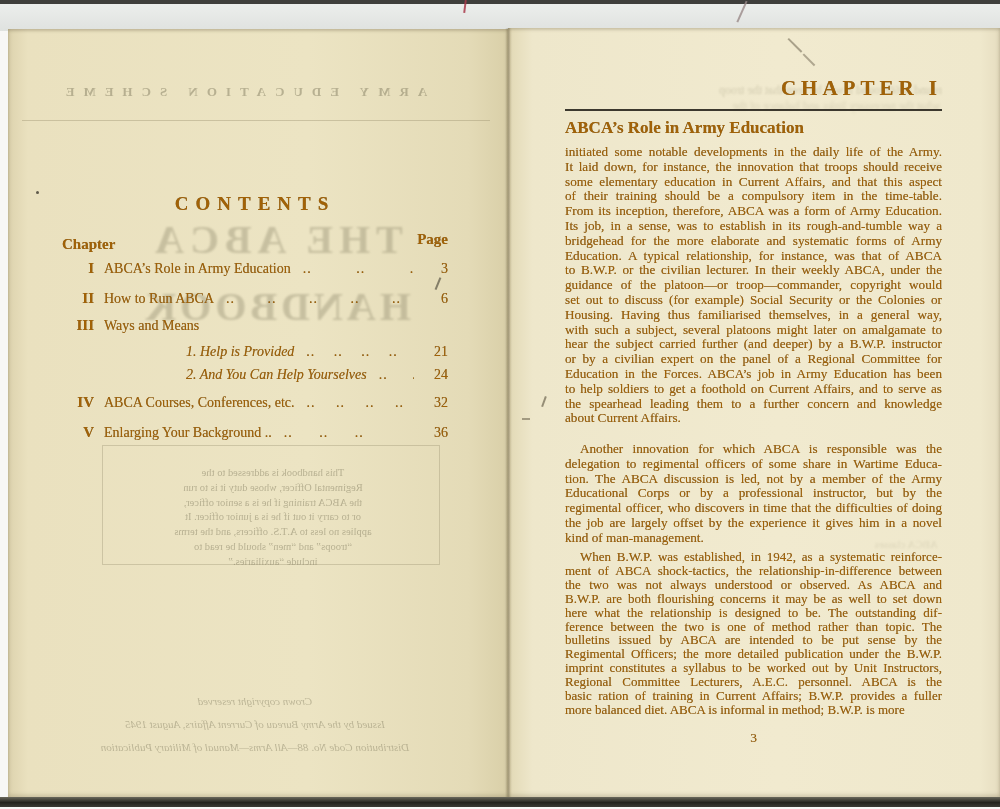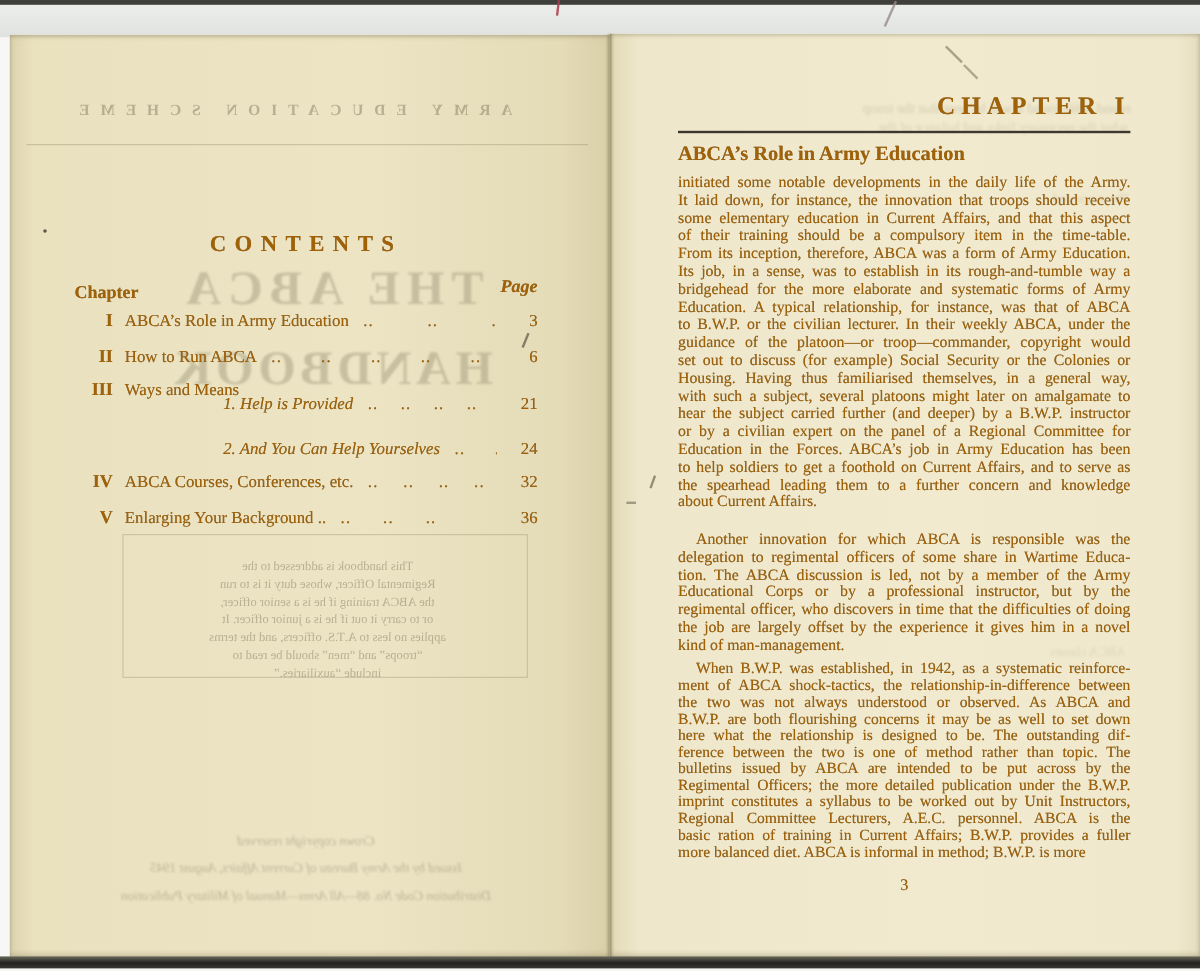--- a/index.html
+++ b/index.html
@@ -54,41 +54,41 @@
 <div class="abs crease"></div>
 <div class="abs bottomstrip"></div>
 
 <div class="abs ghost mir" style="left:28px;top:84px;width:428px;text-align:center;font-weight:bold;font-size:13px;letter-spacing:9px;opacity:.55;filter:blur(.5px);">ARMY EDUCATION SCHEME</div>
 <div class="abs" style="left:22px;top:120px;width:468px;height:1px;background:rgba(150,140,105,.38);"></div>
 <div class="abs ghost mir" style="left:100px;top:216px;width:352px;text-align:center;font-weight:bold;font-size:40px;letter-spacing:6px;opacity:.38;filter:blur(1px);">THE ABCA</div>
 <div class="abs ghost mir" style="left:100px;top:283px;width:352px;text-align:center;font-weight:bold;font-size:40px;letter-spacing:4px;opacity:.38;filter:blur(1px);">HANDBOOK</div>
 
 <div class="abs ink" style="left:60px;top:193px;width:390px;text-align:center;font-weight:bold;font-size:19px;letter-spacing:7px;">CONTENTS</div>
 <div class="abs ink" style="left:62px;top:236px;font-weight:bold;font-size:15px;">Chapter</div>
-<div class="abs ink" style="left:412px;top:231px;width:36px;text-align:right;font-weight:bold;font-size:15px;font-style:italic;">Page</div>
+<div class="abs ink" style="left:412px;top:231px;width:36px;text-align:right;font-weight:bold;font-size:15px;">Page</div>
 
 <div class="abs ink toc-row" style="top:260px;">
   <span class="roman">I</span>
   <span class="label">ABCA’s Role in Army Education</span>
   <span class="dots" style="word-spacing:40px;">..  ..  ..</span>
   <span class="pagenum">3</span>
 </div>
 <div class="abs ink toc-row" style="top:290px;">
   <span class="roman">II</span>
   <span class="label">How to Run ABCA</span>
   <span class="dots" style="word-spacing:28px;">..  ..  ..  ..  ..</span>
   <span class="pagenum">6</span>
 </div>
 <div class="abs ink toc-row" style="top:317px;">
   <span class="roman">III</span>
   <span class="label">Ways and Means</span>
   <span class="dots"></span>
   <span class="pagenum"></span>
 </div>
-<div class="abs ink toc-row sub" style="top:330px;">
+<div class="abs ink toc-row sub" style="top:344px;">
   <span class="roman"></span>
   <span class="label">1. Help is Provided</span>
   <span class="dots" style="word-spacing:14px;">..  ..  ..  ..</span>
   <span class="pagenum">21</span>
 </div>
 <div class="abs ink toc-row sub" style="top:367px;">
   <span class="roman"></span>
   <span class="label">2. And You Can Help Yourselves</span>
   <span class="dots" style="word-spacing:20px;">..  ..</span>
   <span class="pagenum">24</span>
@@ -172,21 +172,21 @@
     <div class="tline">the job are largely offset by the experience it gives him in a novel</div>
     <div class="tline">kind of man-management.</div>
   </div>
 <div class="abs ink para indent" style="left:565px;top:550px;line-height:13.9px;font-size:13px;">
     <div class="tline">When B.W.P. was established, in 1942, as a systematic reinforce-</div>
     <div class="tline">ment of ABCA shock-tactics, the relationship-in-difference between</div>
     <div class="tline">the two was not always understood or observed. As ABCA and</div>
     <div class="tline">B.W.P. are both flourishing concerns it may be as well to set down</div>
     <div class="tline">here what the relationship is designed to be. The outstanding dif-</div>
     <div class="tline">ference between the two is one of method rather than topic. The</div>
-    <div class="tline">bulletins issued by ABCA are intended to be put across by the</div>
+    <div class="tline">bulletins issued by ABCA are intended to be put sense by the</div>
     <div class="tline">Regimental Officers; the more detailed publication under the B.W.P.</div>
     <div class="tline">imprint constitutes a syllabus to be worked out by Unit Instructors,</div>
     <div class="tline">Regional Committee Lecturers, A.E.C. personnel. ABCA is the</div>
     <div class="tline">basic ration of training in Current Affairs; B.W.P. provides a fuller</div>
     <div class="tline">more balanced diet. ABCA is informal in method; B.W.P. is more</div>
   </div>
 
 <div class="abs ink" style="left:565px;top:730px;width:377px;text-align:center;font-size:13.5px;">3</div>
 
 </body></html>

